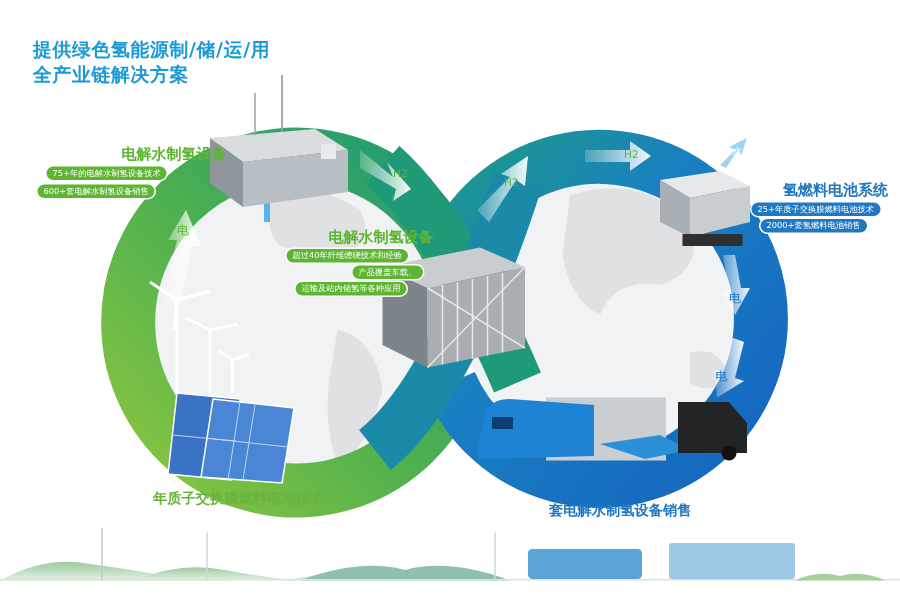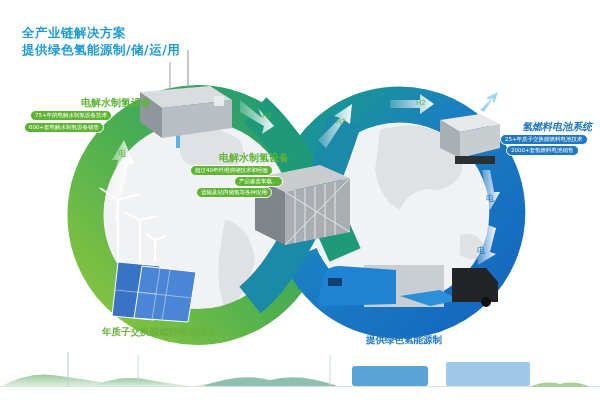--- a/index.html
+++ b/index.html
@@ -16,22 +16,22 @@
   .pill.blue { background: #1f78c1; }
 
   .caption { position: absolute; font-weight: bold; font-size: 9.5px; white-space: nowrap; }
 
   .arrow-txt { position: absolute; font-size: 8px; font-weight: normal; }
 </style>
 </head>
 <body>
 
 <div class="title">
+  <div>提供绿色氢能源制/储/运/用</div>
   <div>全产业链解决方案</div>
-  <div>提供绿色氢能源制/储/运/用</div>
 </div>
 
 <svg class="ring" width="600" height="410" viewBox="0 0 600 410">
   <defs>
     <linearGradient id="gLeft" x1="0" y1="1" x2="1" y2="0">
       <stop offset="0" stop-color="#8cc63f"></stop>
       <stop offset="0.5" stop-color="#4caf50"></stop>
       <stop offset="1" stop-color="#1f9a78"></stop>
     </linearGradient>
     <linearGradient id="gRight" x1="0" y1="0" x2="1" y2="1">
@@ -178,18 +178,18 @@
 
 <div class="label" style="left:62px;top:96px;color:#5db532;">电解水制氢设备</div>
 <div class="pill green" style="left:30px;top:110px;">75+年的电解水制氢设备技术</div>
 <div class="pill green" style="left:24px;top:122px;">600+套电解水制氢设备销售</div>
 
 <div class="label" style="left:200px;top:151px;color:#5db532;">电解水制氢设备</div>
 <div class="pill green" style="left:190px;top:165px;">超过40年纤维缠绕技术和经验</div>
 <div class="pill green" style="left:234px;top:176px;">产品覆盖车载、</div>
 <div class="pill green" style="left:196px;top:187px;">运输及站内储氢等各种应用</div>
 
-<div class="label" style="left:503px;top:120px;color:#1f78c1;font-style:italic;">氢燃料电池系统</div>
+<div class="label" style="left:503px;top:120px;color:#1f78c1;">氢燃料电池系统</div>
 <div class="pill blue" style="left:500px;top:134px;">25+年质子交换膜燃料电池技术</div>
 <div class="pill blue" style="left:506px;top:145px;">2000+套氢燃料电池销售</div>
 
 <div class="caption" style="left:102px;top:326px;color:#6ab23d;">年质子交换膜燃料电池技术</div>
-<div class="caption" style="left:366px;top:334px;color:#1f78c1;">提供绿色氢能源制</div>
+<div class="caption" style="left:366px;top:334px;color:#1f78c1;">套电解水制氢设备销售</div>
 
 </body></html>

